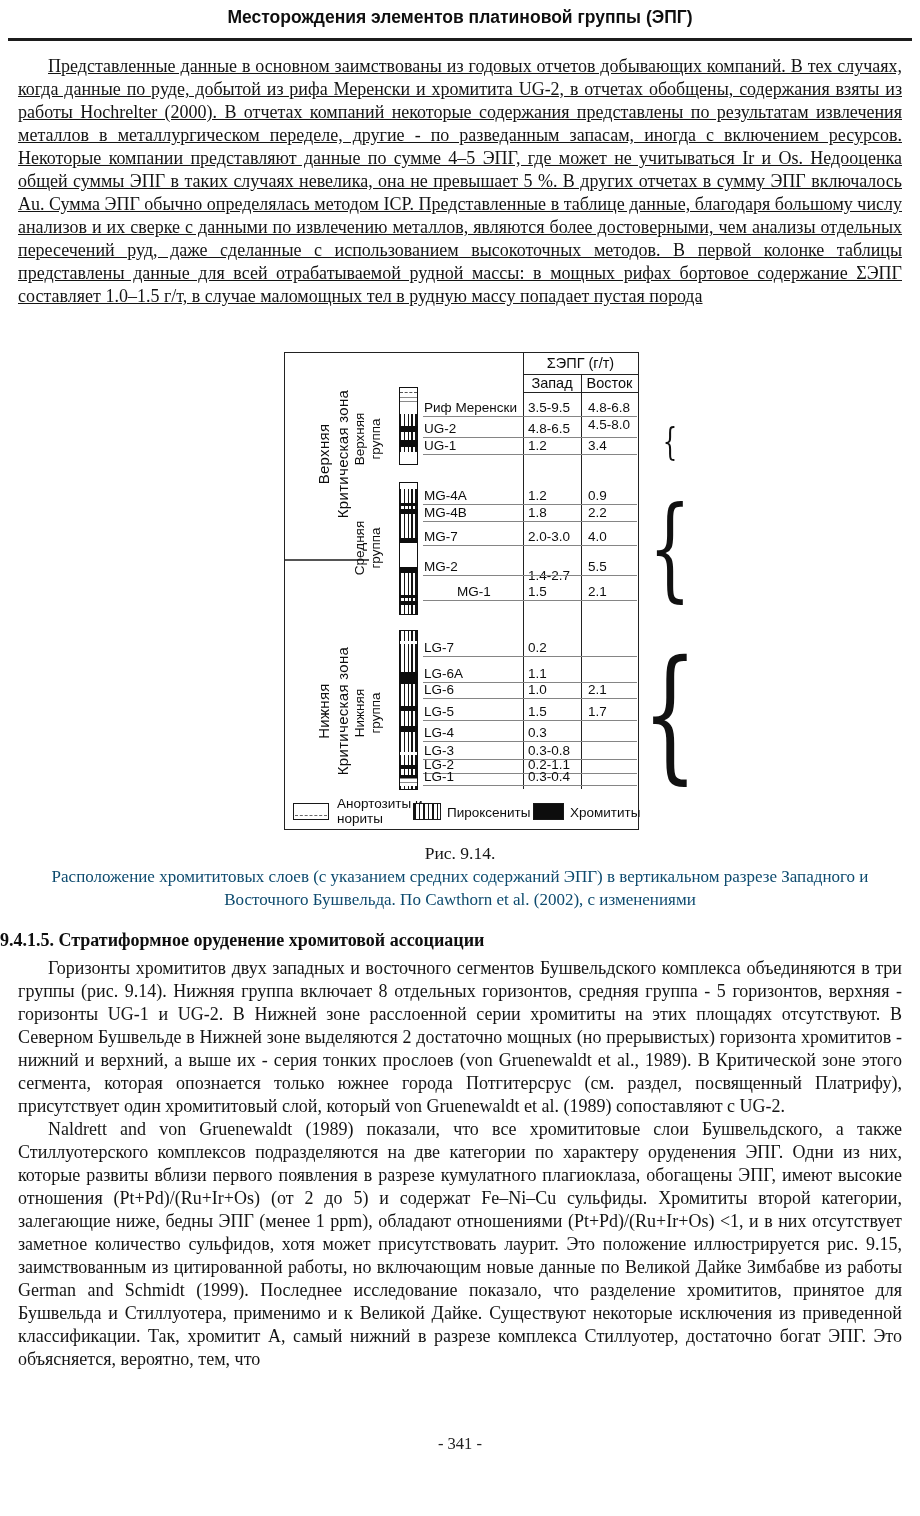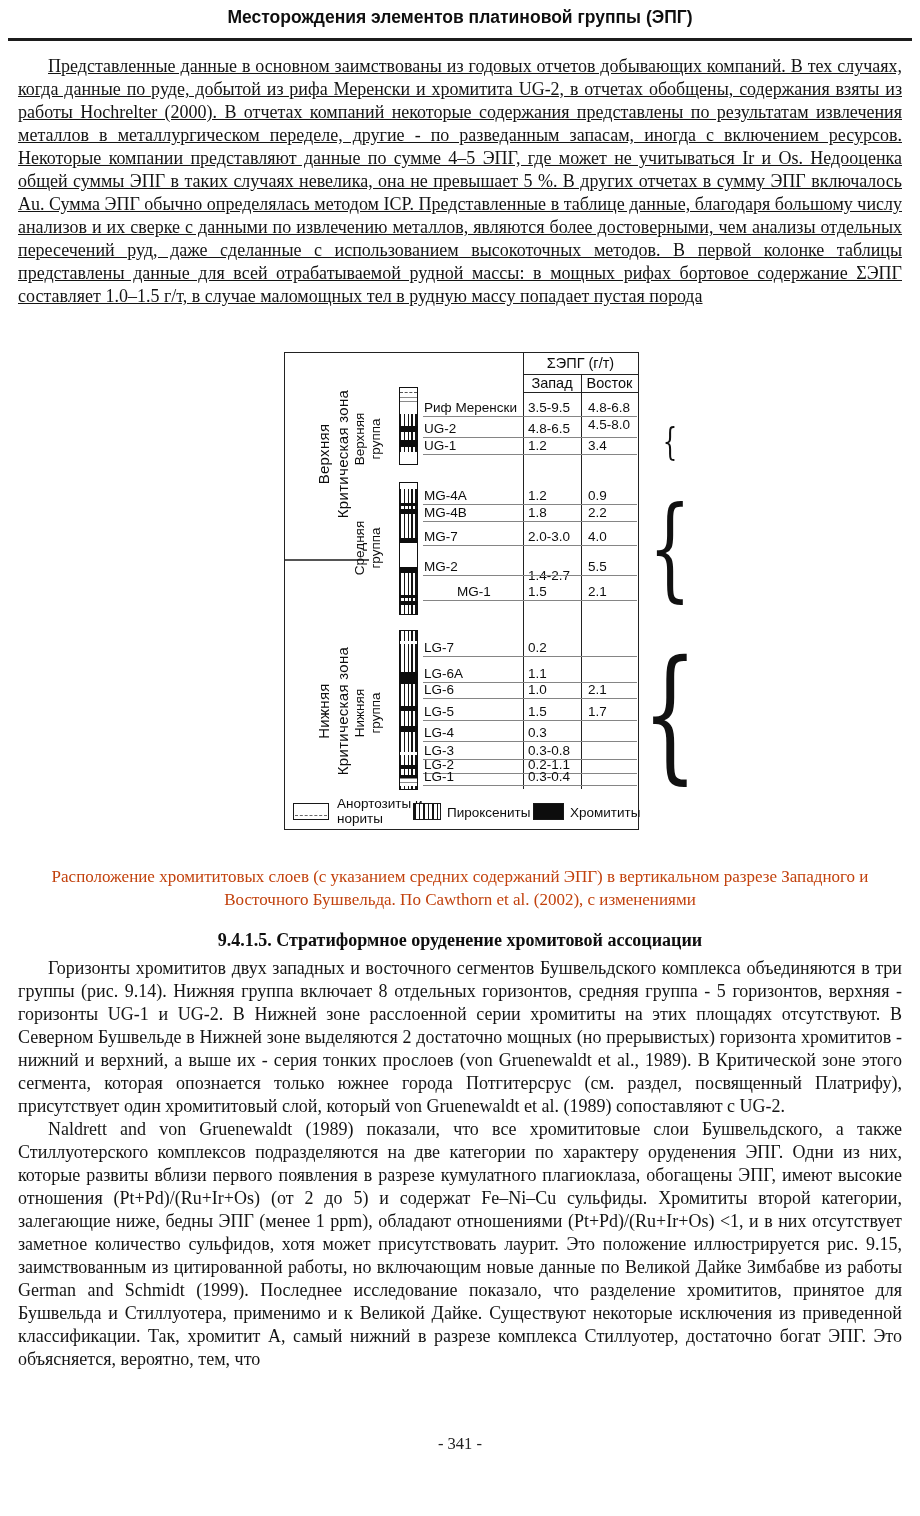--- a/index.html
+++ b/index.html
@@ -50,22 +50,22 @@
   .sw-pyroxenite{left:128px;width:28px;background:repeating-linear-gradient(90deg,#141414 0 1.6px,#fff 1.6px 4.5px);}
   .sw-chromitite{left:248px;width:31px;background:#0d0d0d;}
   .legend-label{position:absolute;font-size:13.5px;line-height:15px;color:#0d0d0d;}
   .ll-1{left:52px;top:443px;width:92px;}
   .ll-2{left:162px;top:452px;text-align:right;}
   .ll-3{left:285px;top:452px;}
   
   .fig-number{position:absolute;top:843px;left:0;width:920px;text-align:center;
     font-size:17.5px;color:#161616;}
   .fig-caption{position:absolute;top:866px;left:45px;width:830px;text-align:center;
-    font-size:17px;line-height:22.5px;color:#c2410c;}
-  .section-head{position:absolute;top:930px;left:0;width:920px;margin:0;text-align:center;
+    font-size:17px;line-height:22.5px;color:#0c4a6e;}
+  .section-head{position:absolute;top:930px;left:0;width:920px;margin:0;
     font-size:18px;font-weight:bold;color:#0e0e0e;}
   .page-num{position:absolute;top:1434px;left:0;width:920px;text-align:center;
     font-size:16.5px;color:#222;}
 </style>
 </head>
 <body>
 
 <div class="page">
 
   <div class="running-head">Месторождения элементов платиновой группы (ЭПГ)</div>
@@ -220,20 +220,21 @@
     <div class="legend-swatch sw-anorthosite">
         <span class="dash"></span>
       </div>
     <div class="legend-label ll-1">Анортозиты и нориты</div>
     <div class="legend-swatch sw-pyroxenite"></div>
     <div class="legend-label ll-2">Пироксениты</div>
     <div class="legend-swatch sw-chromitite"></div>
     <div class="legend-label ll-3">Хромититы</div>
   </div>
 
+  <div class="fig-number">Рис. 9.14.</div>
   <div class="fig-caption">Расположение хромититовых слоев (с указанием средних содержаний ЭПГ) в вертикальном разрезе Западного и Восточного Бушвельда. По Cawthorn et al. (2002), с изменениями</div>
 
   <h3 class="section-head">9.4.1.5. Стратиформное оруденение хромитовой ассоциации</h3>
 
   <div class="flow2">
     <p class="body" style="position:static;">Горизонты хромититов двух западных и восточного сегментов Бушвельдского комплекса объединяются в три группы (рис. 9.14). Нижняя группа включает 8 отдельных горизонтов, средняя группа - 5 горизонтов, верхняя - горизонты UG-1 и UG-2. В Нижней зоне расслоенной серии хромититы на этих площадях отсутствуют. В Северном Бушвельде в Нижней зоне выделяются 2 достаточно мощных (но прерывистых) горизонта хромититов - нижний и верхний, а выше их - серия тонких прослоев (von Gruenewaldt et al., 1989). В Критической зоне этого сегмента, которая опознается только южнее города Потгитерсрус (см. раздел, посвященный Платрифу), присутствует один хромититовый слой, который von Gruenewaldt et al. (1989) сопоставляют с UG-2.</p>
     <p class="body" style="position:static;">Naldrett and von Gruenewaldt (1989) показали, что все хромититовые слои Бушвельдского, а также Стиллуотерского комплексов подразделяются на две категории по характеру оруденения ЭПГ. Одни из них, которые развиты вблизи первого появления в разрезе кумулатного плагиоклаза, обогащены ЭПГ, имеют высокие отношения (Pt+Pd)/(Ru+Ir+Os) (от 2 до 5) и содержат Fe–Ni–Cu сульфиды. Хромититы второй категории, залегающие ниже, бедны ЭПГ (менее 1 ppm), обладают отношениями (Pt+Pd)/(Ru+Ir+Os) &lt;1, и в них отсутствует заметное количество сульфидов, хотя может присутствовать лаурит. Это положение иллюстрируется рис. 9.15, заимствованным из цитированной работы, но включающим новые данные по Великой Дайке Зимбабве из работы German and Schmidt (1999). Последнее исследование показало, что разделение хромититов, принятое для Бушвельда и Стиллуотера, применимо и к Великой Дайке. Существуют некоторые исключения из приведенной классификации. Так, хромитит А, самый нижний в разрезе комплекса Стиллуотер, достаточно богат ЭПГ. Это объясняется, вероятно, тем, что</p>
   </div>
 
   <div class="page-num">- 341 -</div>

